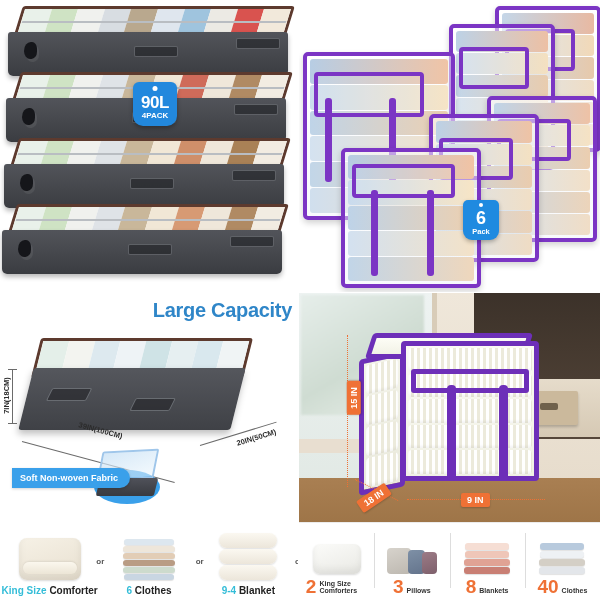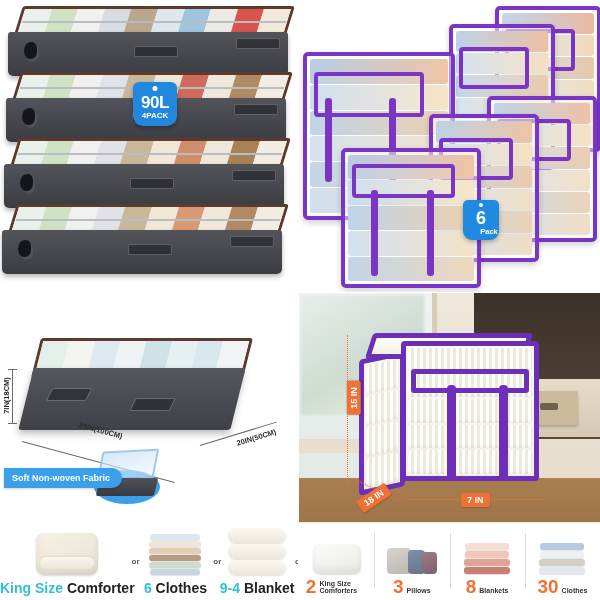--- a/index.html
+++ b/index.html
@@ -95,21 +95,21 @@
     border-radius: 5px 5px 9px 9px;
     color: #fff; text-align: center;
     display: flex; flex-direction: column; align-items: center; justify-content: center;
     box-shadow: 0 2px 4px rgba(0,0,0,.28);
   }
   .badge-pack::before {
     content: ""; position: absolute; top: 3px; left: 50%; transform: translateX(-50%);
     width: 4px; height: 4px; background: #fff; border-radius: 50%;
   }
   .badge-pack .p1 { font-size: 18px; font-weight: bold; line-height: 1; margin-top: 5px; }
-  .badge-pack .p2 { font-size: 7.5px; font-weight: bold; padding-left: 16px; }
+  .badge-pack .p2 { font-size: 7.5px; font-weight: bold; }
 
   
   .lc-title {
     position: absolute; right: 6px; top: 6px;
     font-size: 20px; font-weight: bold; color: #2f86c8;
     letter-spacing: -.3px;
   }
   .dimbox { position: absolute; left: 18px; top: 45px; width: 250px; height: 110px; }
   .dimbox .dbody {
     position: absolute; left: 8px; top: 30px; width: 212px; height: 62px;
@@ -127,21 +127,21 @@
   .dimbox .dlid .win span { flex: 1; }
   .dimbox .dhandle {
     position: absolute; width: 40px; height: 13px; border-radius: 2px;
     background: rgba(25,26,30,.5); border: 1px solid rgba(160,165,172,.5);
     transform: skewX(-14deg);
   }
   .dimline { position: absolute; background: #6b6b6b; }
   .dimlabel { position: absolute; font-size: 7.5px; font-weight: bold; color: #2b2b2b; white-space: nowrap; }
 
   .fabric-badge {
-    position: absolute; left: 4px; top: 175px;
+    position: absolute; left: 12px; top: 175px;
     background: #3aa0ea; color: #fff;
     font-size: 9px; font-weight: bold;
     padding: 5px 12px 5px 8px;
     border-radius: 0 12px 12px 0;
     white-space: nowrap;
     box-shadow: 0 1px 3px rgba(0,0,0,.18);
     text-align: center;
   }
   .mini-prod { position: absolute; left: 86px; top: 155px; width: 80px; height: 60px; }
   .mini-prod .circle {
@@ -159,21 +159,21 @@
     background: linear-gradient(160deg,rgba(200,225,245,.75),rgba(235,245,252,.55));
     transform: skewX(-14deg) rotate(-3deg);
   }
 
   .capacity-row {
     position: absolute; left: 0; bottom: 0; width: 100%; height: 92px;
     display: flex; align-items: flex-end;
   }
   .cap-item { flex: 1; text-align: center; position: relative; padding-bottom: 4px; }
   .cap-item .art { height: 56px; display: flex; align-items: flex-end; justify-content: center; }
-  .cap-item .cap-label { font-size: 14px; font-weight: bold; color: #222; white-space: nowrap; margin-top: 5px; }
+  .cap-item .cap-label { font-size: 10px; font-weight: bold; color: #222; white-space: nowrap; margin-top: 5px; }
   .cap-item .cap-label em { font-style: normal; color: #34bdd8; }
   .cap-or {
     position: absolute; right: -5px; bottom: 34px;
     font-size: 8px; color: #555; font-weight: bold;
   }
 
   
   .stack { display: flex; flex-direction: column-reverse; gap: 1px; align-items: center; }
   .stack i { display: block; border-radius: 3px; box-shadow: 0 1px 1px rgba(0,0,0,.12); }
 
@@ -492,20 +492,21 @@
     </div>
 
     <div class="badge-pack" style="left:164px; top:200px;">
       <span class="p1">6</span>
       <span class="p2">Pack</span>
     </div>
   </div>
 
   <div class="quad q-bl">
 
+    <div class="lc-title">Large Capacity</div>
 
     <div class="dimbox">
       <div class="dlid">
         <div class="win">
           <span style="background:#e4efe9"></span>
             <span style="background:#f3f4f0"></span>
           <span style="background:#dde9ef"></span>
             <span style="background:#eef3f6"></span>
           <span style="background:#cfe3e6"></span>
             <span style="background:#e6eff1"></span>
@@ -627,21 +628,21 @@
       <div class="hstrap" style="left:140px; top:52px; height:96px;"></div>
     </div>
 
     <div class="dotline" style="left:48px; top:42px; width:0; height:152px; border-left:1px dotted #ef7135;"></div>
     <div class="dim-badge" style="left:38px; top:98px; transform: rotate(-90deg);">15 IN</div>
 
     <div class="dotline" style="left:56px; top:186px; width:48px; height:0; border-top:1px dotted #ef7135; transform: rotate(26deg); transform-origin: left center;"></div>
     <div class="dim-badge" style="left:58px; top:198px; transform: rotate(-34deg);">18 IN</div>
 
     <div class="dotline" style="left:108px; top:206px; width:138px; height:0; border-top:1px dotted #ef7135;"></div>
-    <div class="dim-badge" style="left:162px; top:200px;">7 IN</div>
+    <div class="dim-badge" style="left:162px; top:200px;">9 IN</div>
 
     <div class="stats-row">
 
       <div class="stat-item">
         <div class="art">
           <div style="width:48px;height:30px;border-radius:7px;background:linear-gradient(160deg,#fbfbf9,#e9e9e4);box-shadow:inset 0 -5px 7px rgba(0,0,0,.06),0 1px 2px rgba(0,0,0,.14);"></div>
         </div>
         <div class="stat-line">
           <span class="stat-num">2</span>
           <span class="stat-txt">King Size
@@ -681,21 +682,21 @@
       <div class="stat-item">
         <div class="art">
           <div class="stack">
             <i style="width:46px;height:7px;background:#e3e6ea"></i>
             <i style="width:46px;height:7px;background:#d4cfc6"></i>
             <i style="width:44px;height:7px;background:#eef1f4"></i>
             <i style="width:44px;height:7px;background:#b8cadd"></i>
           </div>
         </div>
         <div class="stat-line">
-          <span class="stat-num">30</span>
+          <span class="stat-num">40</span>
           <span class="stat-txt">Clothes</span>
         </div>
       </div>
 
     </div>
   </div>
 
 </div>
 
 </body></html>

